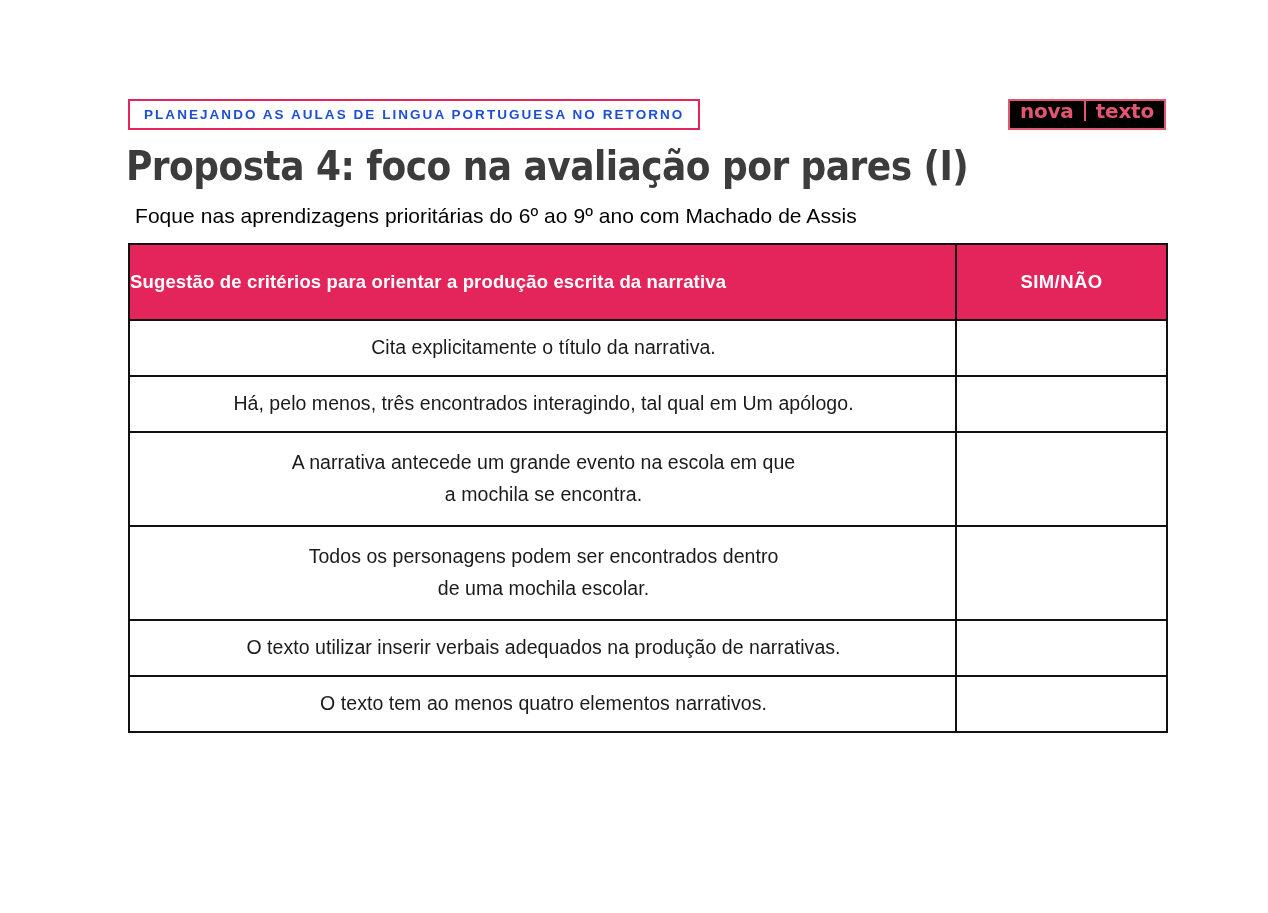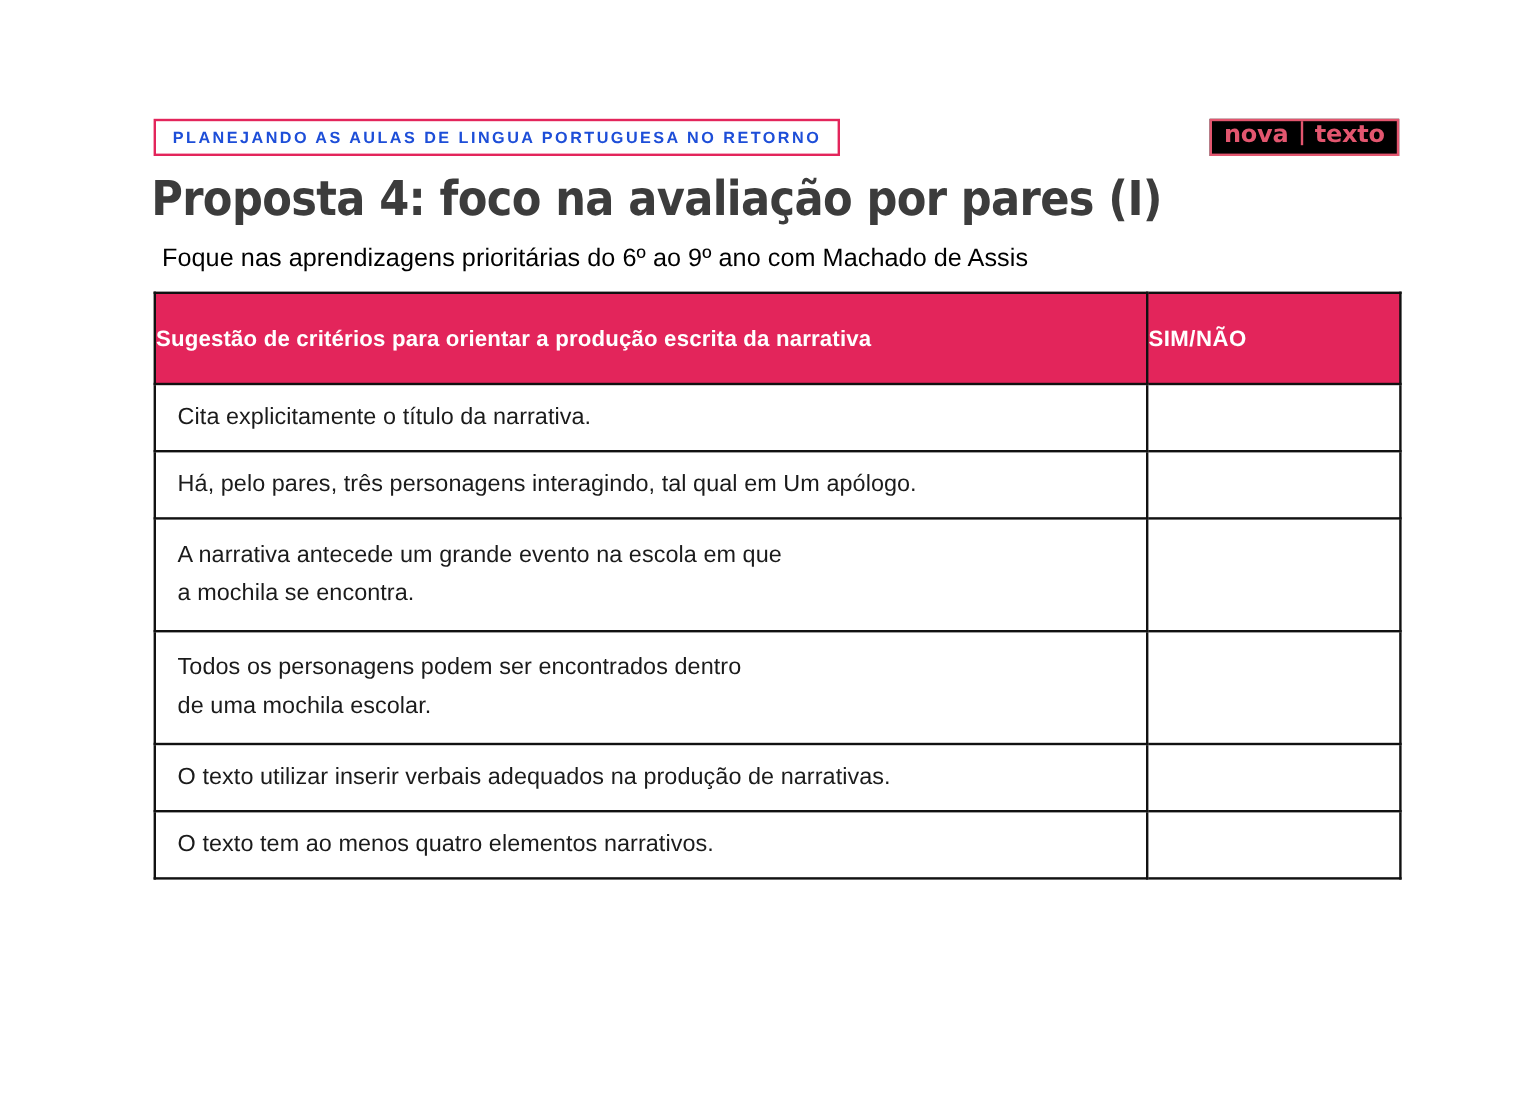--- a/index.html
+++ b/index.html
@@ -134,34 +134,35 @@
     height: 74px;
     font-size: 18.5px;
     font-weight: 700;
     letter-spacing: 0.15px;
   }
   th.h-crit {
     text-align: left;
     padding-left: 18px;
   }
   th.h-yn {
-    text-align: left;
+    text-align: center;
     letter-spacing: 0.4px;
   }
 
   tbody td.crit {
     padding: 0 16px 0 18px;
     font-size: 19.5px;
     color: #1b1b1b;
     line-height: 1.62;
     letter-spacing: 0.05px;
   }
   tbody td.crit .ln {
     display: block;
     white-space: nowrap;
+    text-align: center;
   }
   tbody tr.r1 td { height: 54px; }
   tbody tr.r2 td { height: 92px; }
   tbody td.answer { background: #ffffff; }
 </style>
 </head>
 <body>
 
 <div class="page">
 
@@ -194,21 +195,21 @@
       </thead>
       <tbody id="tbody">
           <tr class="r1">
             <td class="crit">
               <span class="ln">Cita explicitamente o título da narrativa.</span>
             </td>
             <td class="answer"></td>
           </tr>
           <tr class="r1">
             <td class="crit">
-              <span class="ln">Há, pelo pares, três personagens interagindo, tal qual em Um apólogo.</span>
+              <span class="ln">Há, pelo menos, três encontrados interagindo, tal qual em Um apólogo.</span>
             </td>
             <td class="answer"></td>
           </tr>
           <tr class="r2">
             <td class="crit">
               <span class="ln">A narrativa antecede um grande evento na escola em que</span>
               <span class="ln">a mochila se encontra.</span>
             </td>
             <td class="answer"></td>
           </tr>

